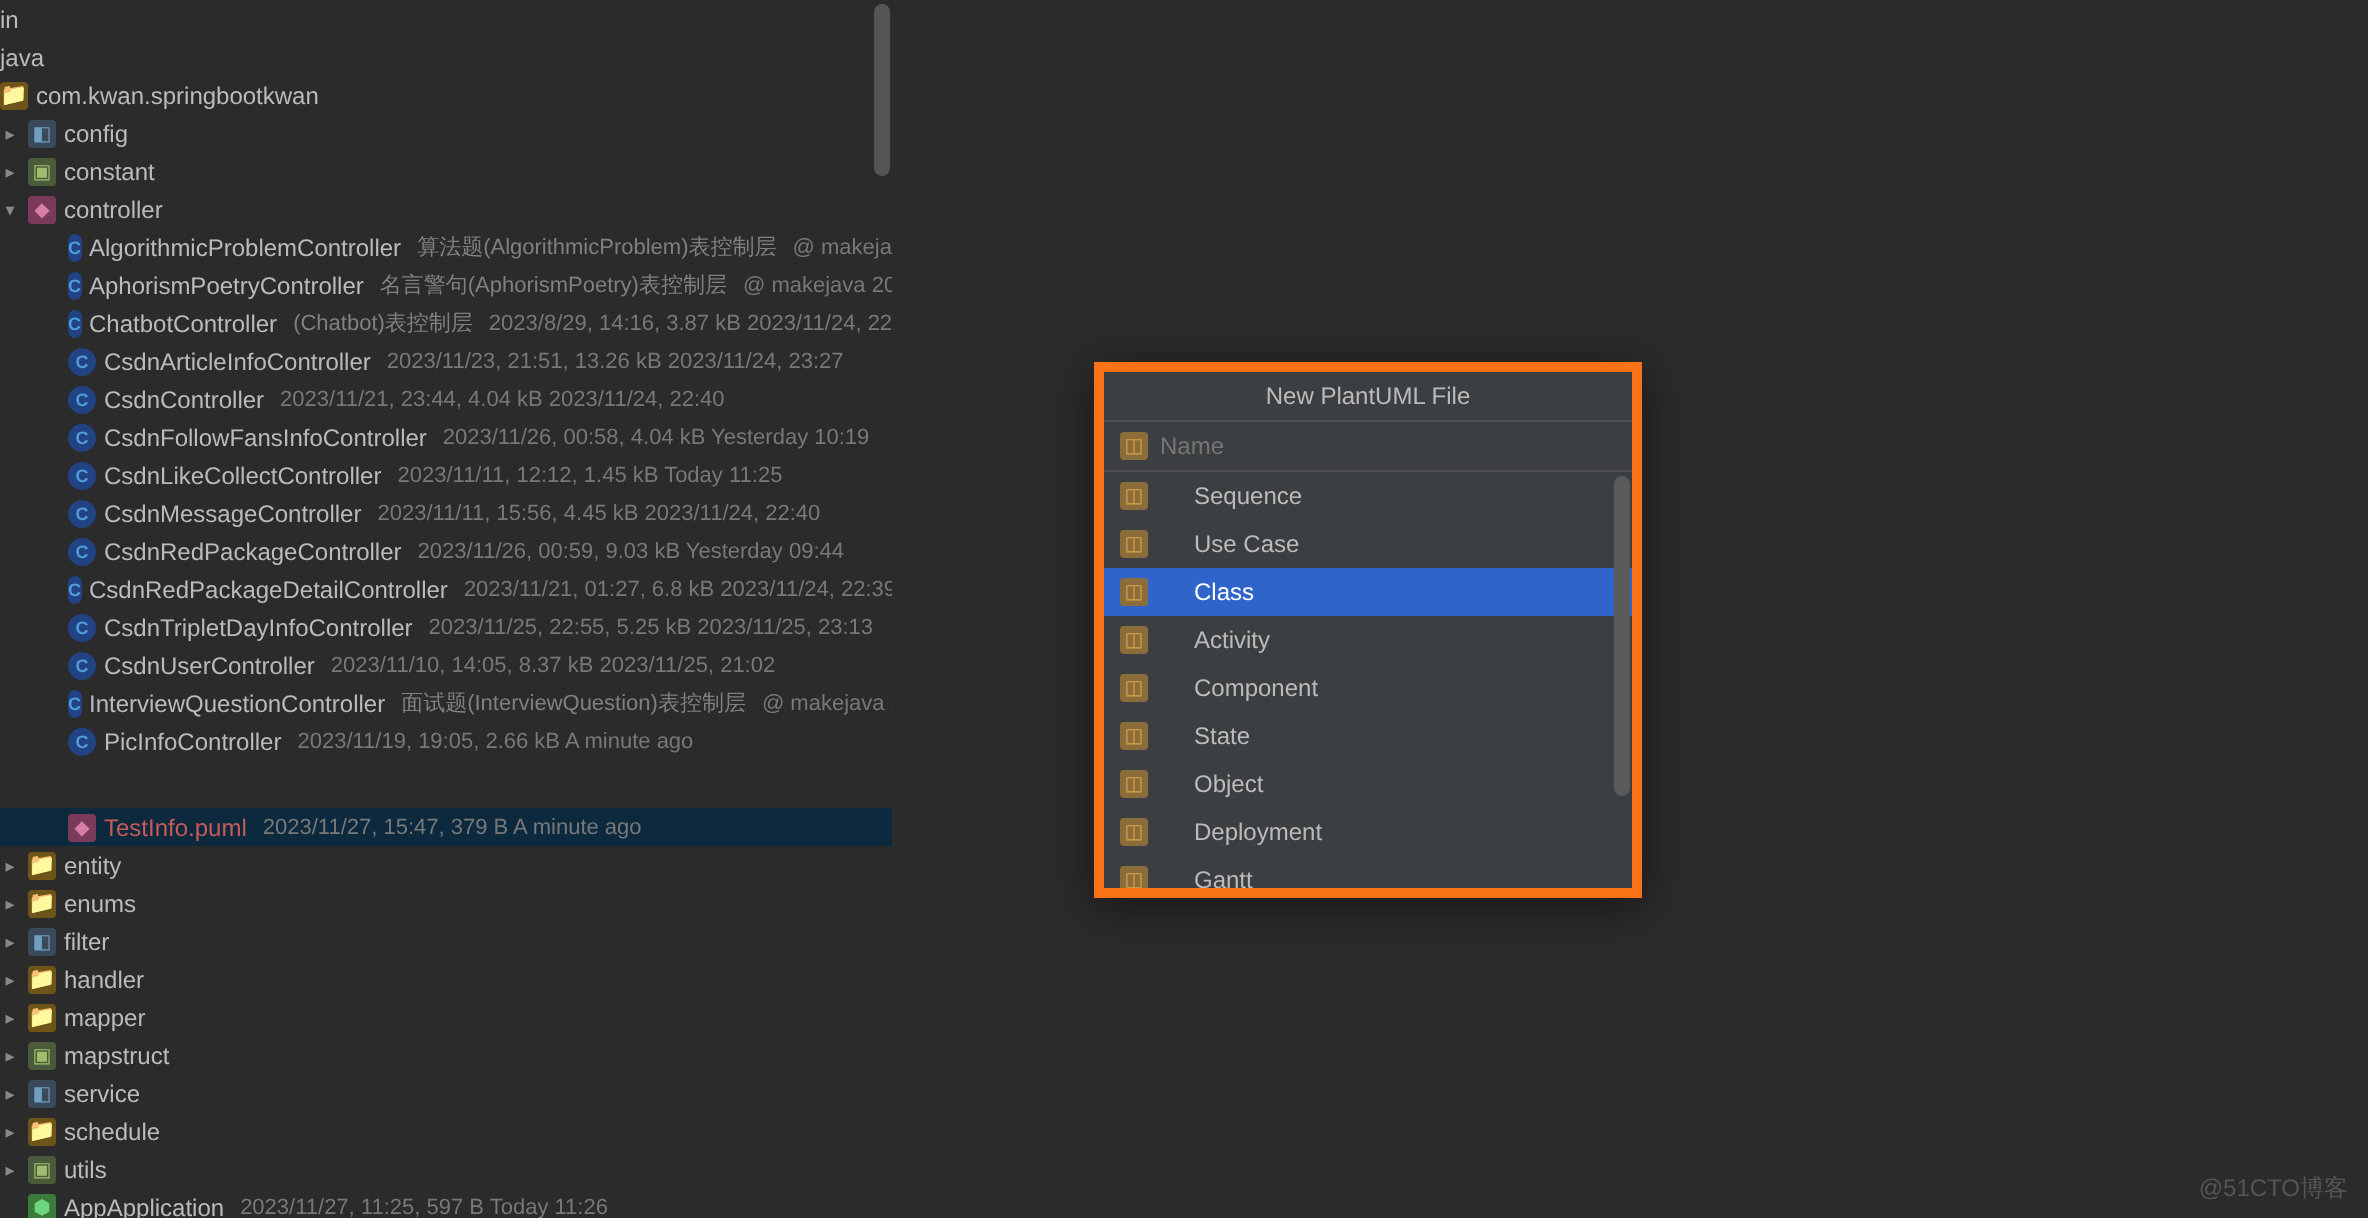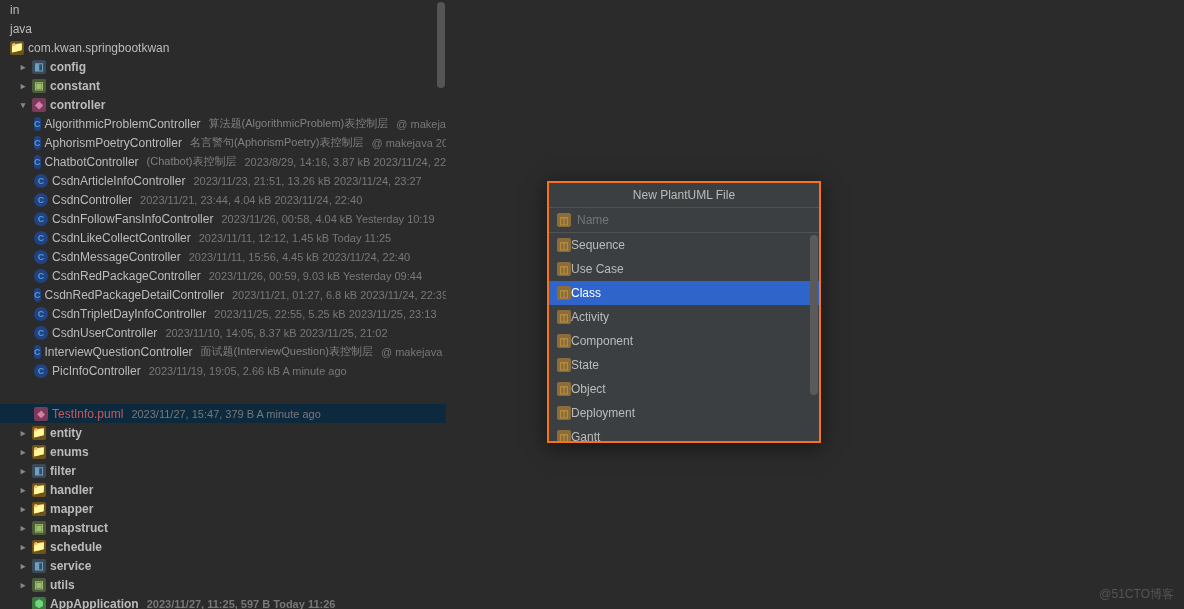--- a/index.html
+++ b/index.html
@@ -1,18 +1,18 @@
 <!DOCTYPE html>
 <html><head>
 <meta charset="utf-8">
 <style>
 * { margin:0; padding:0; box-sizing:border-box; font-family:"Segoe UI",Arial,sans-serif; }
 body { background:#2b2b2b; color:#bbbbbb; font-size:12px; width:1184px; height:609px; overflow:hidden; position:relative; }
 .tree { position:absolute; left:0; top:0; width:446px; height:609px; overflow:hidden; }
-.row { display:flex; align-items:center; height:19px; white-space:nowrap; padding-left:10px; gap:4px; }
+.row { display:flex; align-items:center; height:19px; white-space:nowrap; padding-left:0; gap:4px; }
 .row.sel { background:#0d293e;margin-top:24px; }
 .arrow { width:10px; text-align:center; color:#888; font-size:9px; }
 .arrow.down::before { content:"▾"; }
 .arrow.right::before { content:"▸"; }
 .arrow.none { visibility:hidden; }
 .icon { width:14px; height:14px; display:inline-flex; align-items:center; justify-content:center; font-size:10px; border-radius:2px; }
 .i-folder { background:#6e5419; color:#d9a33f; }
 .i-folder::before { content:"📁"; font-size:11px; filter:grayscale(0.3) brightness(1.1);}
 .i-pkg { background:#4a5a3a; }
 .i-pkg::before { content:"▣"; color:#9fbf6f;}
@@ -21,30 +21,30 @@
 .i-class { background:#214283; color:#4f9cd6; border-radius:7px;}
 .i-class::before { content:"C"; font-weight:bold; font-size:9px;}
 .i-puml { background:#7a3a5a;}
 .i-puml::before { content:"◆"; color:#d67fa6;}
 .i-sb { background:#3a7a3a;}
 .i-sb::before { content:"⬢"; color:#6fd67f;}
 .name { color:#bbbbbb; }
 .name.puml { color:#c85a5a; }
 .meta { color:#787878; font-size:11px; margin-left:4px;}
 .comment { color:#808080; font-size:11px; margin-left:4px;text-align:center;}
-.ind1{padding-left:18px;font-weight:bold;} .ind2{padding-left:34px;}
+.ind1{} .ind2{padding-left:34px;}
 .scrollbar { position:absolute; right:0; top:0; width:10px; height:100%; background:transparent;}
 .thumb { position:absolute; right:1px; top:2px; width:8px; height:86px; background:#555; border-radius:4px;}
 
-.popup { position:absolute; left:547px; top:181px; width:274px; background:#3c3f41; border:2px solid #f97316; box-shadow:0 4px 20px rgba(0,0,0,0.5); font-size:12px;}
+.popup { position:absolute; left:547px; top:181px; width:274px; background:#3c3f41; border:5px solid #f97316; box-shadow:0 4px 20px rgba(0,0,0,0.5); font-size:12px;}
 .popup-title { text-align:center; padding:5px 0; color:#bbbbbb; border-bottom:1px solid #515151;}
 .popup-name { display:flex; align-items:center; padding:5px 8px; gap:6px; border-bottom:1px solid #515151;justify-content:center;}
 .popup-name input { flex:1; background:none; border:none; color:#bbb; font-size:12px; outline:none;}
 .popup-list { max-height:208px; overflow:hidden; position:relative;}
-.p-item { display:flex; align-items:center; height:24px; padding:0 8px; gap:0; cursor:pointer;}
+.p-item { display:flex; align-items:center; height:24px; padding:0 8px; gap:23px; cursor:pointer;}
 .p-item.hi { background:#2f65ca; color:#fff;}
 .p-icon { width:14px; height:14px; background:#8a6d3b; border-radius:2px; display:flex; align-items:center; justify-content:center;}
 .p-icon::before { content:"◫"; font-size:10px; color:#d9a33f;}
 .p-scroll { position:absolute; right:0; top:0; width:10px; height:100%;}
 .p-thumb { position:absolute; right:1px; top:2px; width:8px; height:160px; background:#5a5a5a; border-radius:4px;}
 
 .watermark { position:absolute; right:10px; bottom:6px; color:#555; font-size:12px;}
 </style>
 </head>
 <body>
@@ -185,27 +185,27 @@
       <span class="icon i-folder"></span>
       <span class="name">mapper</span>
     </div>
   <div class="row ind1">
       <span class="arrow right"></span>
       <span class="icon i-pkg"></span>
       <span class="name">mapstruct</span>
     </div>
   <div class="row ind1">
       <span class="arrow right"></span>
-      <span class="icon i-folder"></span>
-      <span class="name">schedule</span>
-    </div>
-  <div class="row ind1">
-      <span class="arrow right"></span>
       <span class="icon i-dir"></span>
       <span class="name">service</span>
+    </div>
+  <div class="row ind1">
+      <span class="arrow right"></span>
+      <span class="icon i-folder"></span>
+      <span class="name">schedule</span>
     </div>
   <div class="row ind1">
       <span class="arrow right"></span>
       <span class="icon i-pkg"></span>
       <span class="name">utils</span>
     </div>
   <div class="row ind1">
       <span class="arrow none"></span>
       <span class="icon i-sb"></span>
       <span class="name">AppApplication</span>

